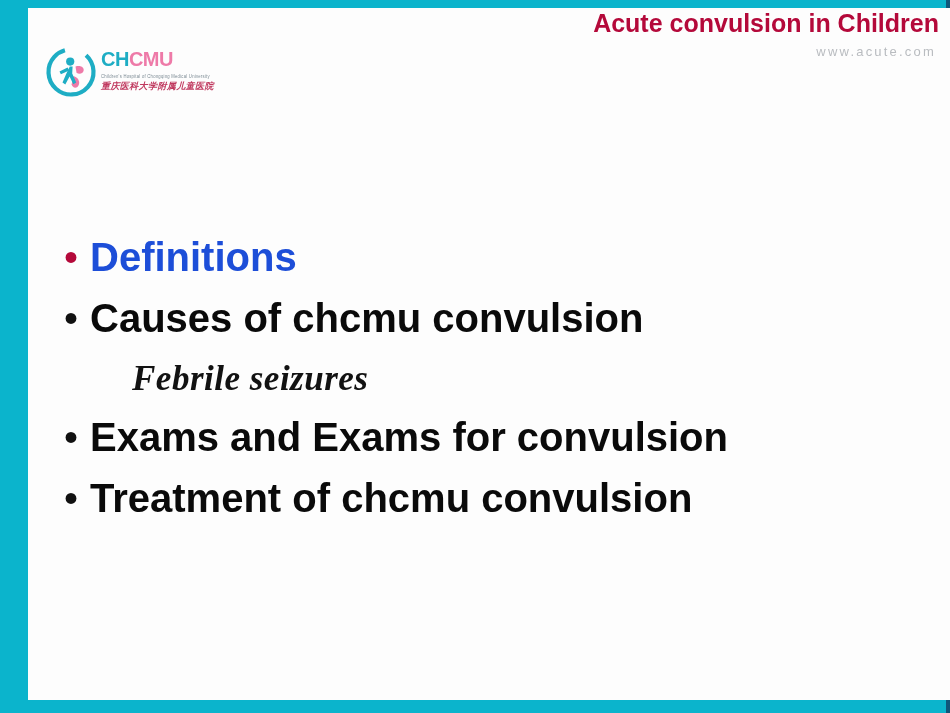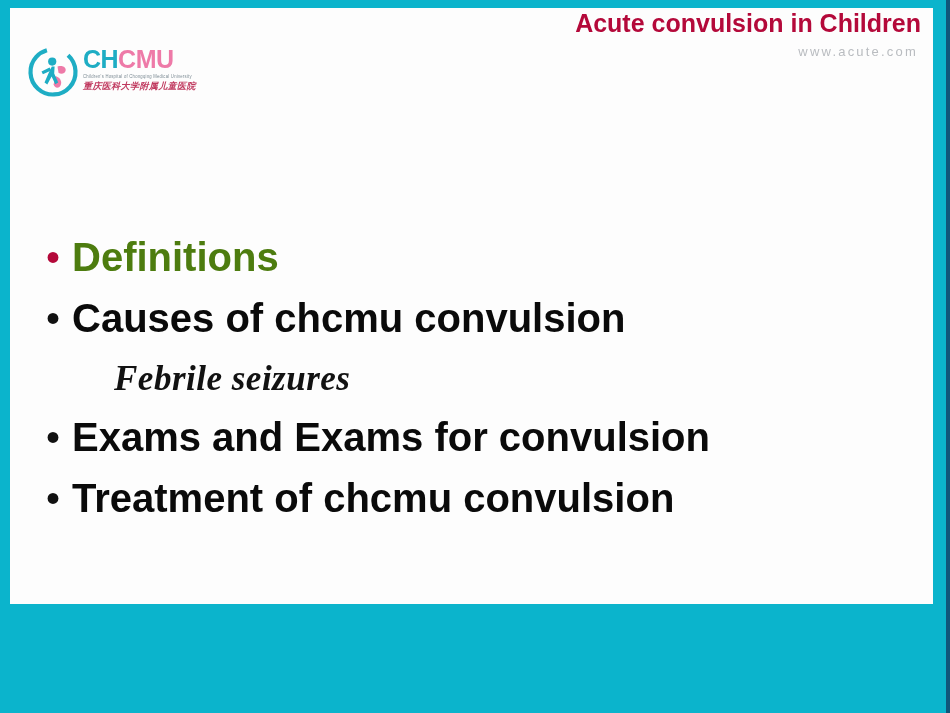--- a/index.html
+++ b/index.html
@@ -26,24 +26,24 @@
     top: 0;
     right: 0;
     width: 4px;
     height: 713px;
     background: #10567a;
   }
 
   
   .canvas {
     position: absolute;
-    left: 10px;
+    left: 28px;
     top: 8px;
     width: 923px;
-    height: 596px;
+    height: 692px;
     background: #fdfdfd;
     overflow: hidden;
   }
 
   
   .header-title {
     position: absolute;
     right: 12px;
     top: 1px;
     font-size: 25px;
@@ -77,21 +77,21 @@
     width: 52px;
     height: 52px;
   }
   .logo-text {
     position: absolute;
     left: 56px;
     top: 0px;
     width: 115px;
   }
   .logo-word {
-    font-size: 25px;
+    font-size: 20px;
     font-weight: bold;
     letter-spacing: -0.5px;
     line-height: 26px;
     white-space: nowrap;
   }
   .logo-word .ch { color: #1eadc4; }
   .logo-word .cmu { color: #ee7aa8; }
 
   .logo-sub-en {
     font-size: 4.2px;
@@ -151,21 +151,21 @@
     box-sizing: border-box;
   }
   .bullet-dot.red { color: #b4093a; }
   .bullet-text {
     font-size: 40px;
     font-weight: bold;
     line-height: 48px;
     color: #0a0a0a;
     white-space: nowrap;
   }
-  .bullet-text.red { color: #4d7c0f; }
+  .bullet-text.red { color: #1d4ed8; }
 
   .subnote {
     position: relative;
     height: 58px;
     padding-left: 78px;
     box-sizing: border-box;
   }
   .subnote-text {
     font-family: "Liberation Serif", "DejaVu Serif", serif;
     font-size: 35px;

